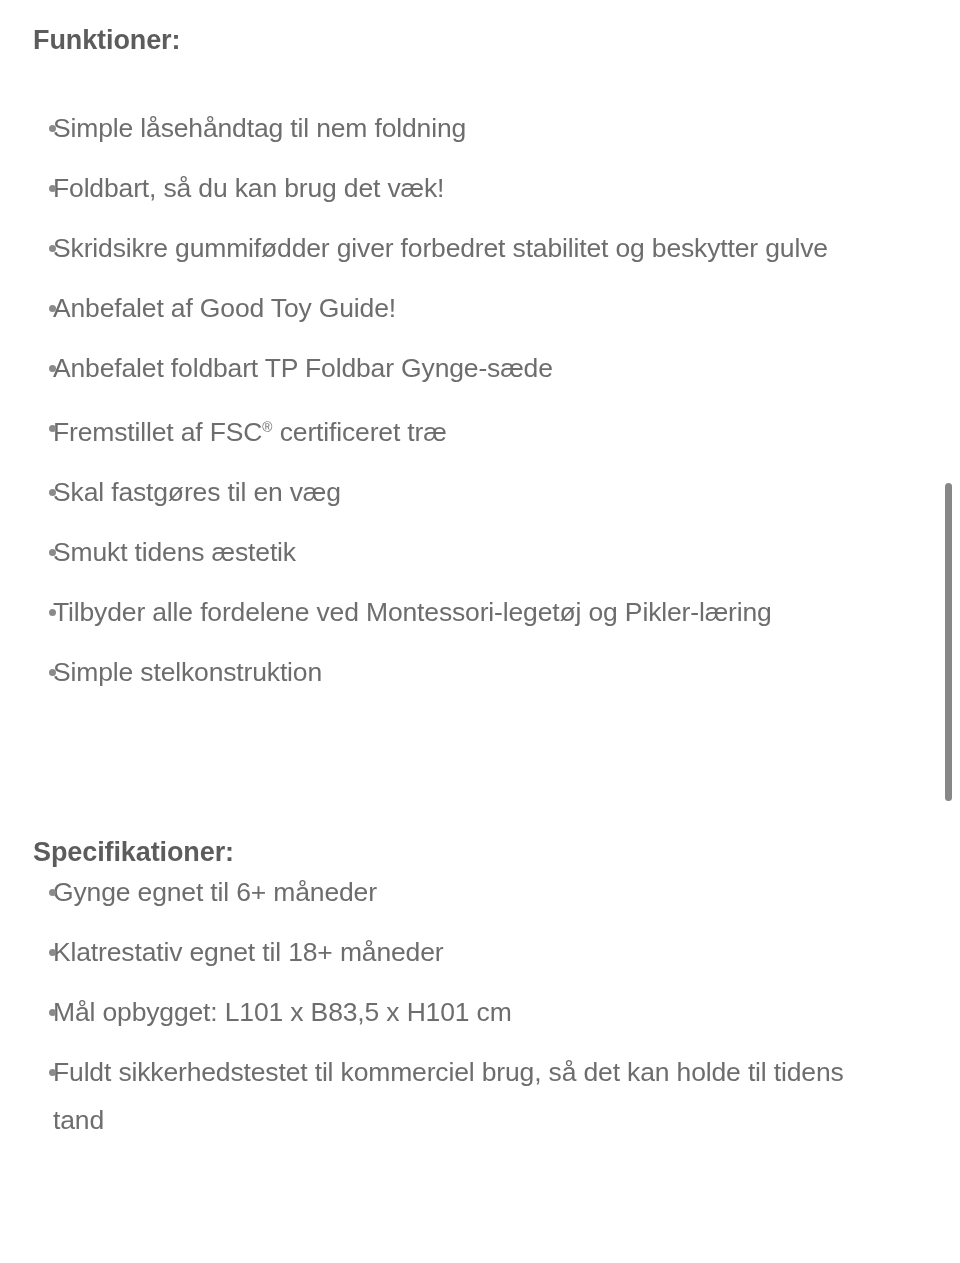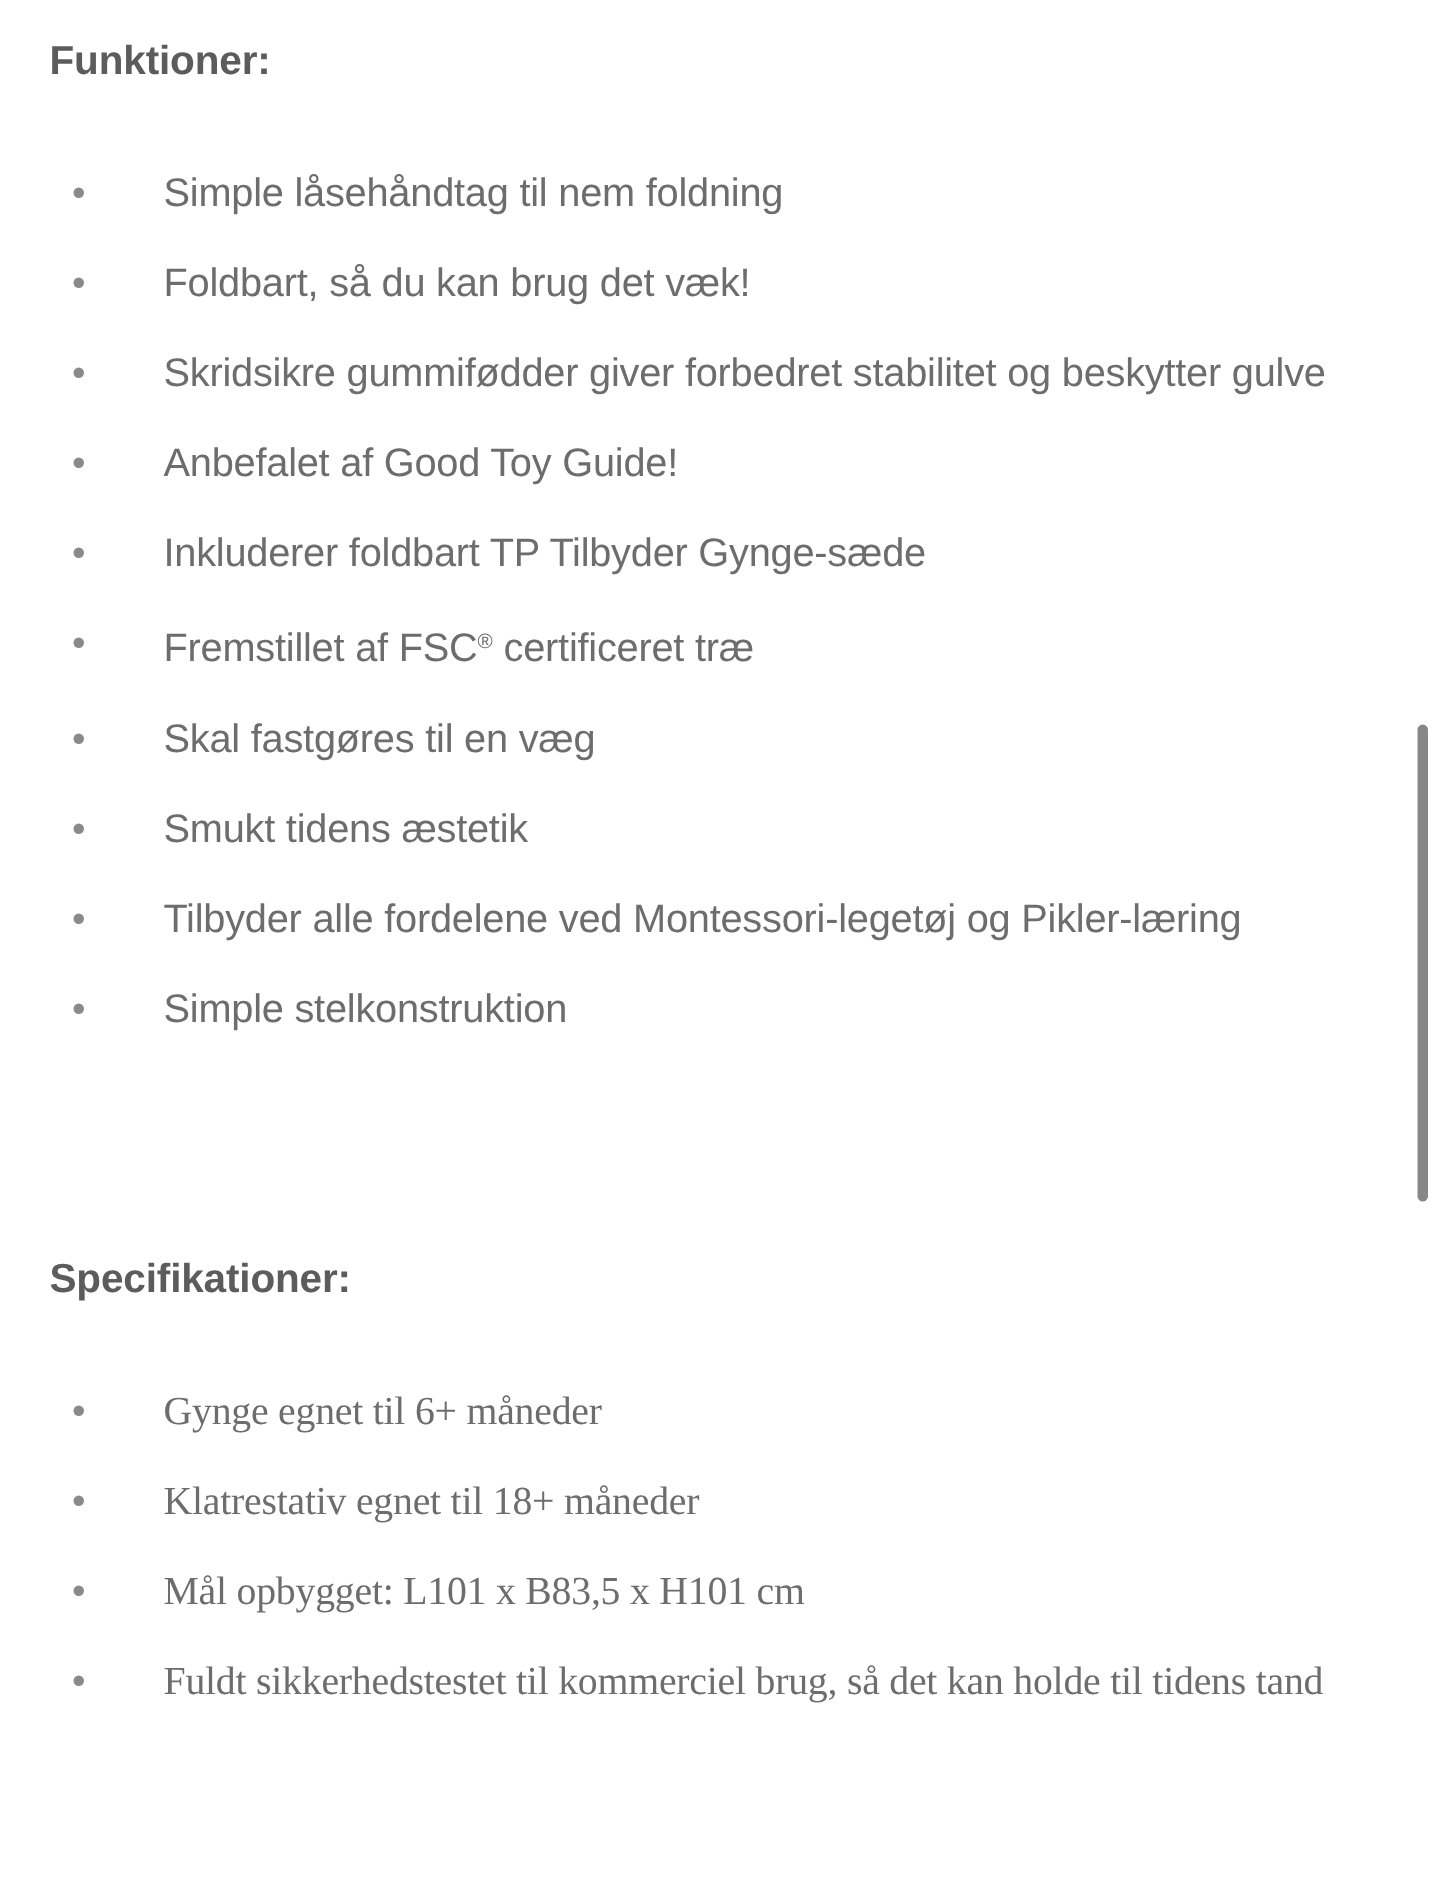--- a/index.html
+++ b/index.html
@@ -66,32 +66,31 @@
   }
 
   ul.features-list {
     left: 0;
     top: 104px;
     width: 900px;
   }
 
   ul.specs-list {
     left: 0;
-    top: 916px;
+    top: 868px;
     width: 900px;
-    font-family: Liberation Serif, serif;
   }
 
   ul.bullet-list > li {
     position: relative;
     color: #6d6d6d;
     font-size: 26.5px;
     font-weight: 400;
     line-height: 48px;
-    padding-left: 109px;
+    padding-left: 53px;
     margin: 0 0 12px 0;
     letter-spacing: -0.15px;
   }
 
   ul.bullet-list > li::before {
     content: "";
     position: absolute;
     left: 49px;
     top: 21px;
     width: 7px;
@@ -136,21 +135,21 @@
 
   <div class="content">
 
     <h2 class="section-heading heading-features">Funktioner:</h2>
 
     <ul class="bullet-list features-list">
       <li><span class="li-text">Simple låsehåndtag til nem foldning</span></li>
       <li><span class="li-text">Foldbart, så du kan brug det væk!</span></li>
       <li><span class="li-text">Skridsikre gummifødder giver forbedret stabilitet og beskytter gulve</span></li>
       <li><span class="li-text">Anbefalet af Good Toy Guide!</span></li>
-      <li><span class="li-text">Inkluderer foldbart TP Tilbyder Gynge-sæde</span></li>
+      <li><span class="li-text">Anbefalet foldbart TP Foldbar Gynge-sæde</span></li>
       <li><span class="li-text">Fremstillet af FSC</span><span class="reg-mark">®</span><span class="li-text"> certificeret træ</span></li>
       <li><span class="li-text">Skal fastgøres til en væg</span></li>
       <li><span class="li-text">Smukt tidens æstetik</span></li>
       <li><span class="li-text">Tilbyder alle fordelene ved Montessori-legetøj og Pikler-læring</span></li>
       <li><span class="li-text">Simple stelkonstruktion</span></li>
     </ul>
 
     <h2 class="section-heading heading-specs">Specifikationer:</h2>
 
     <ul class="bullet-list specs-list">

